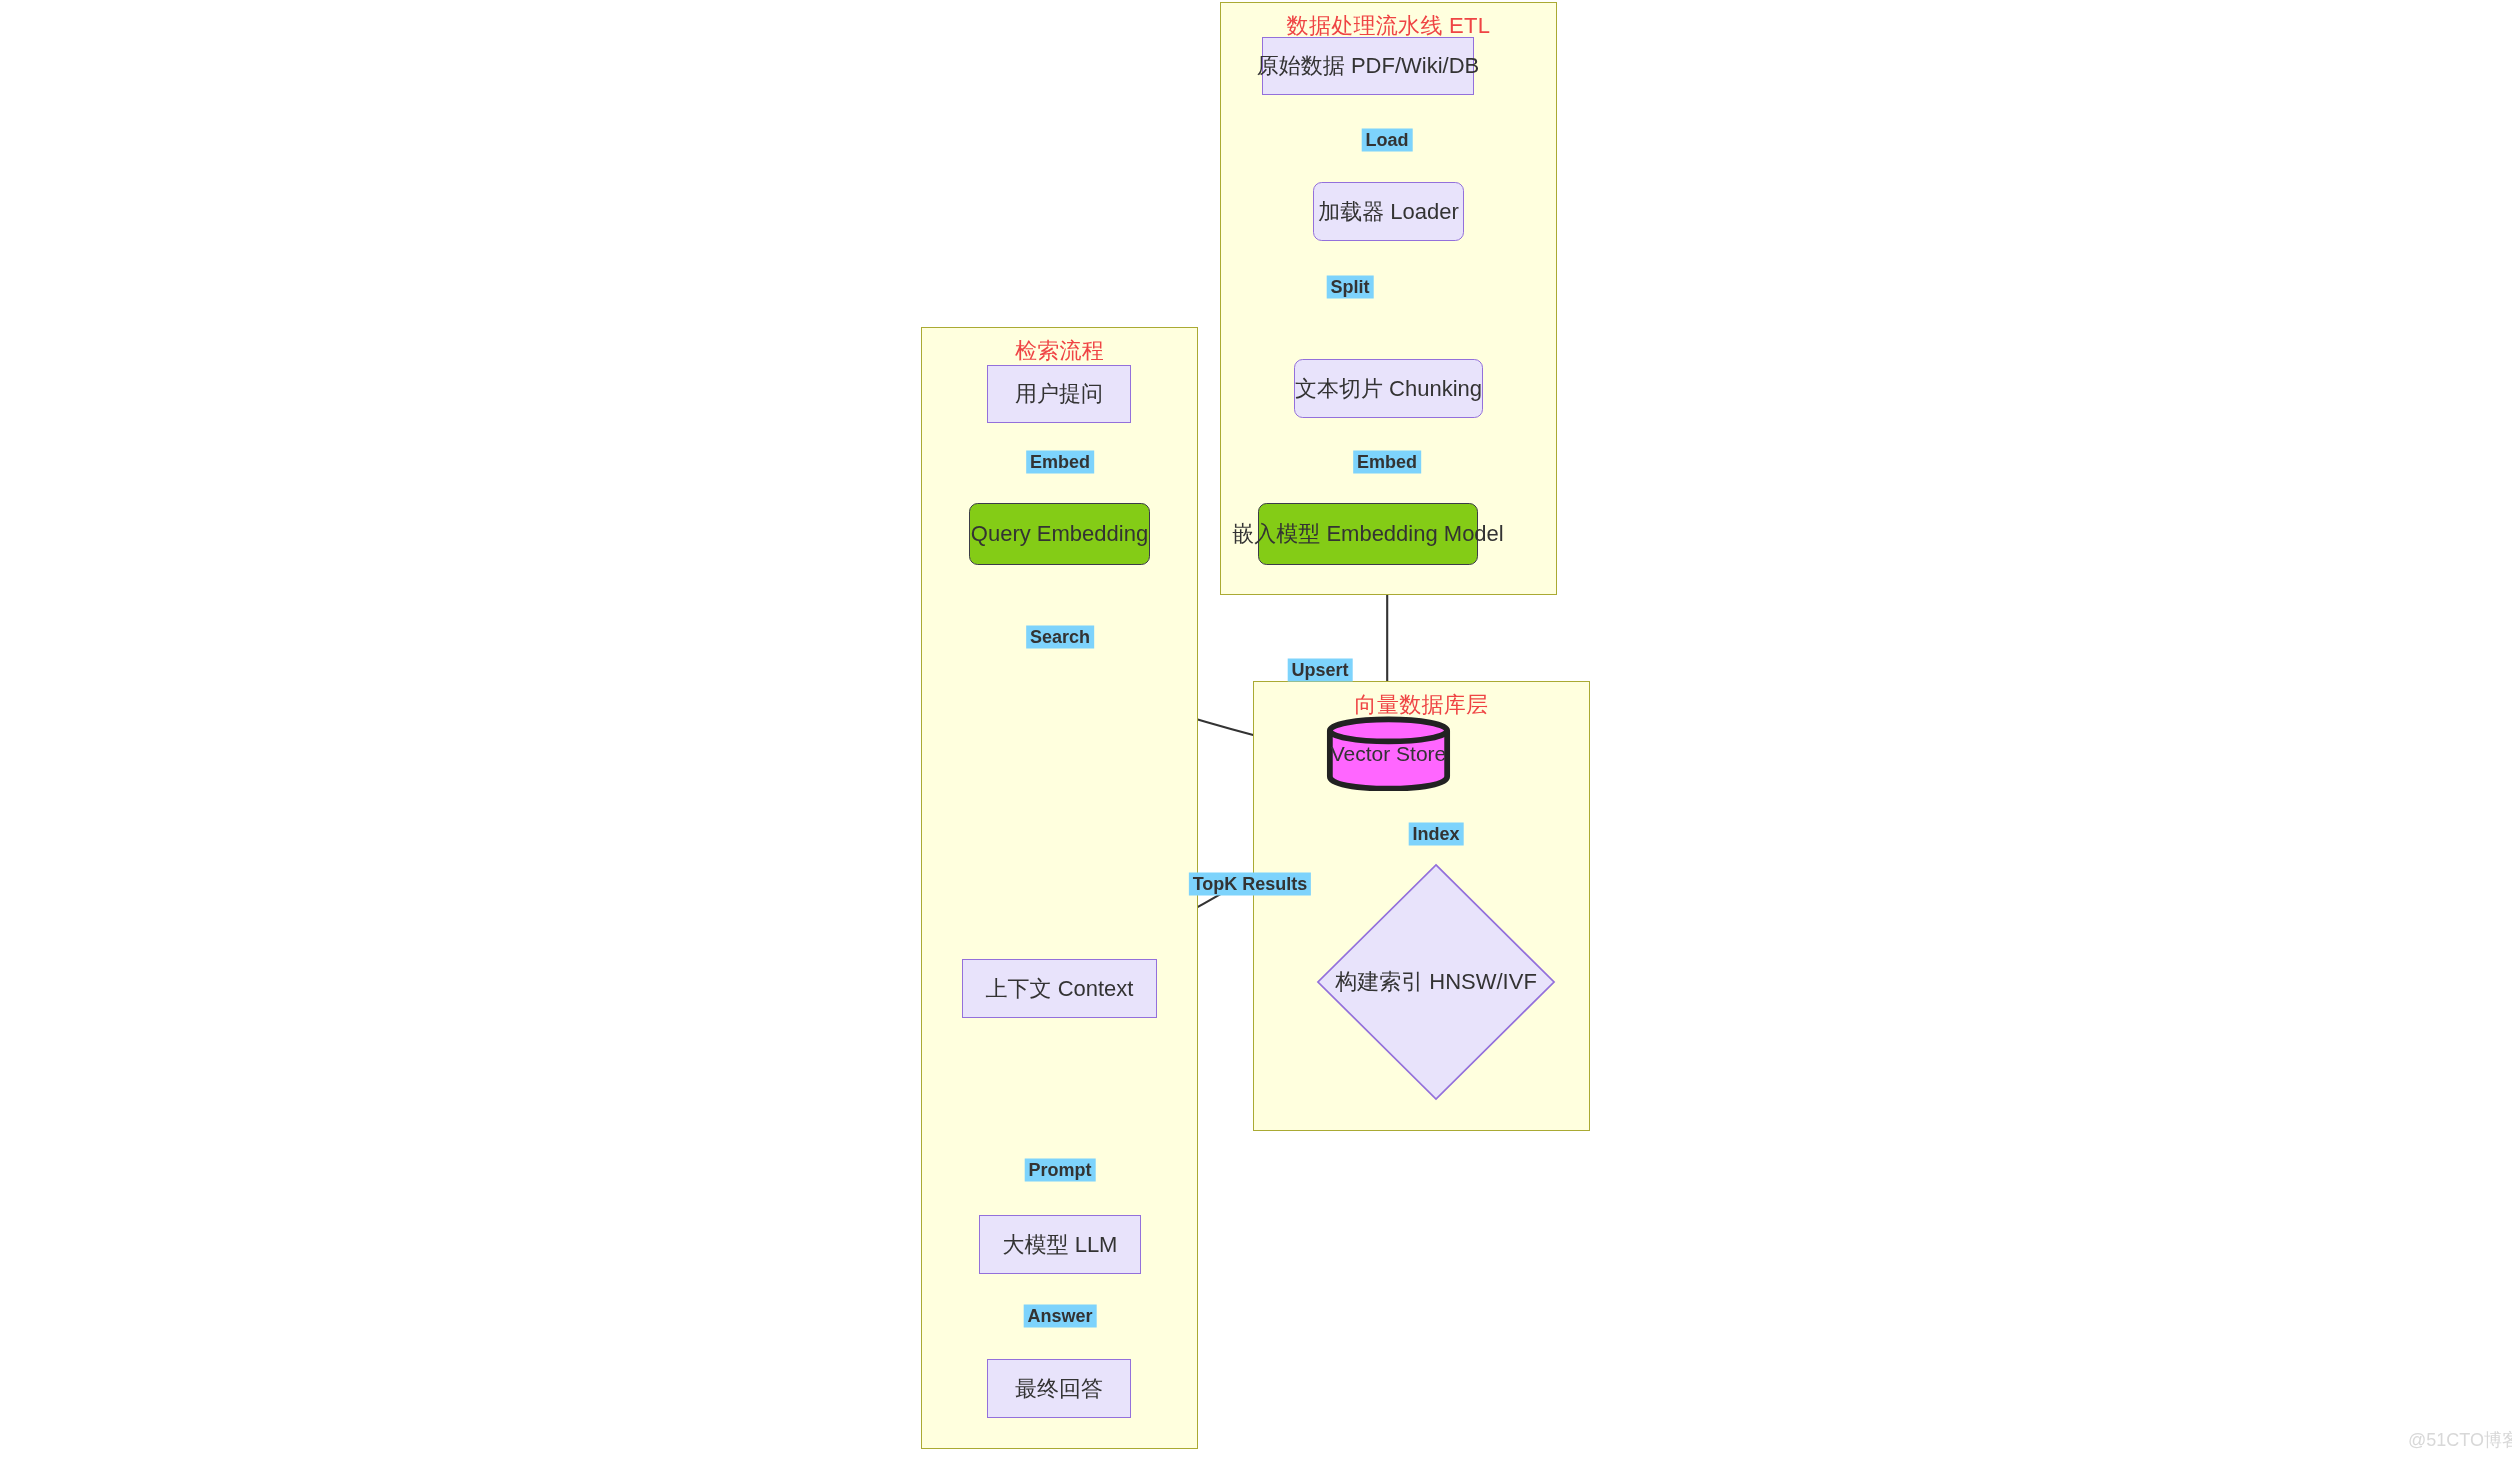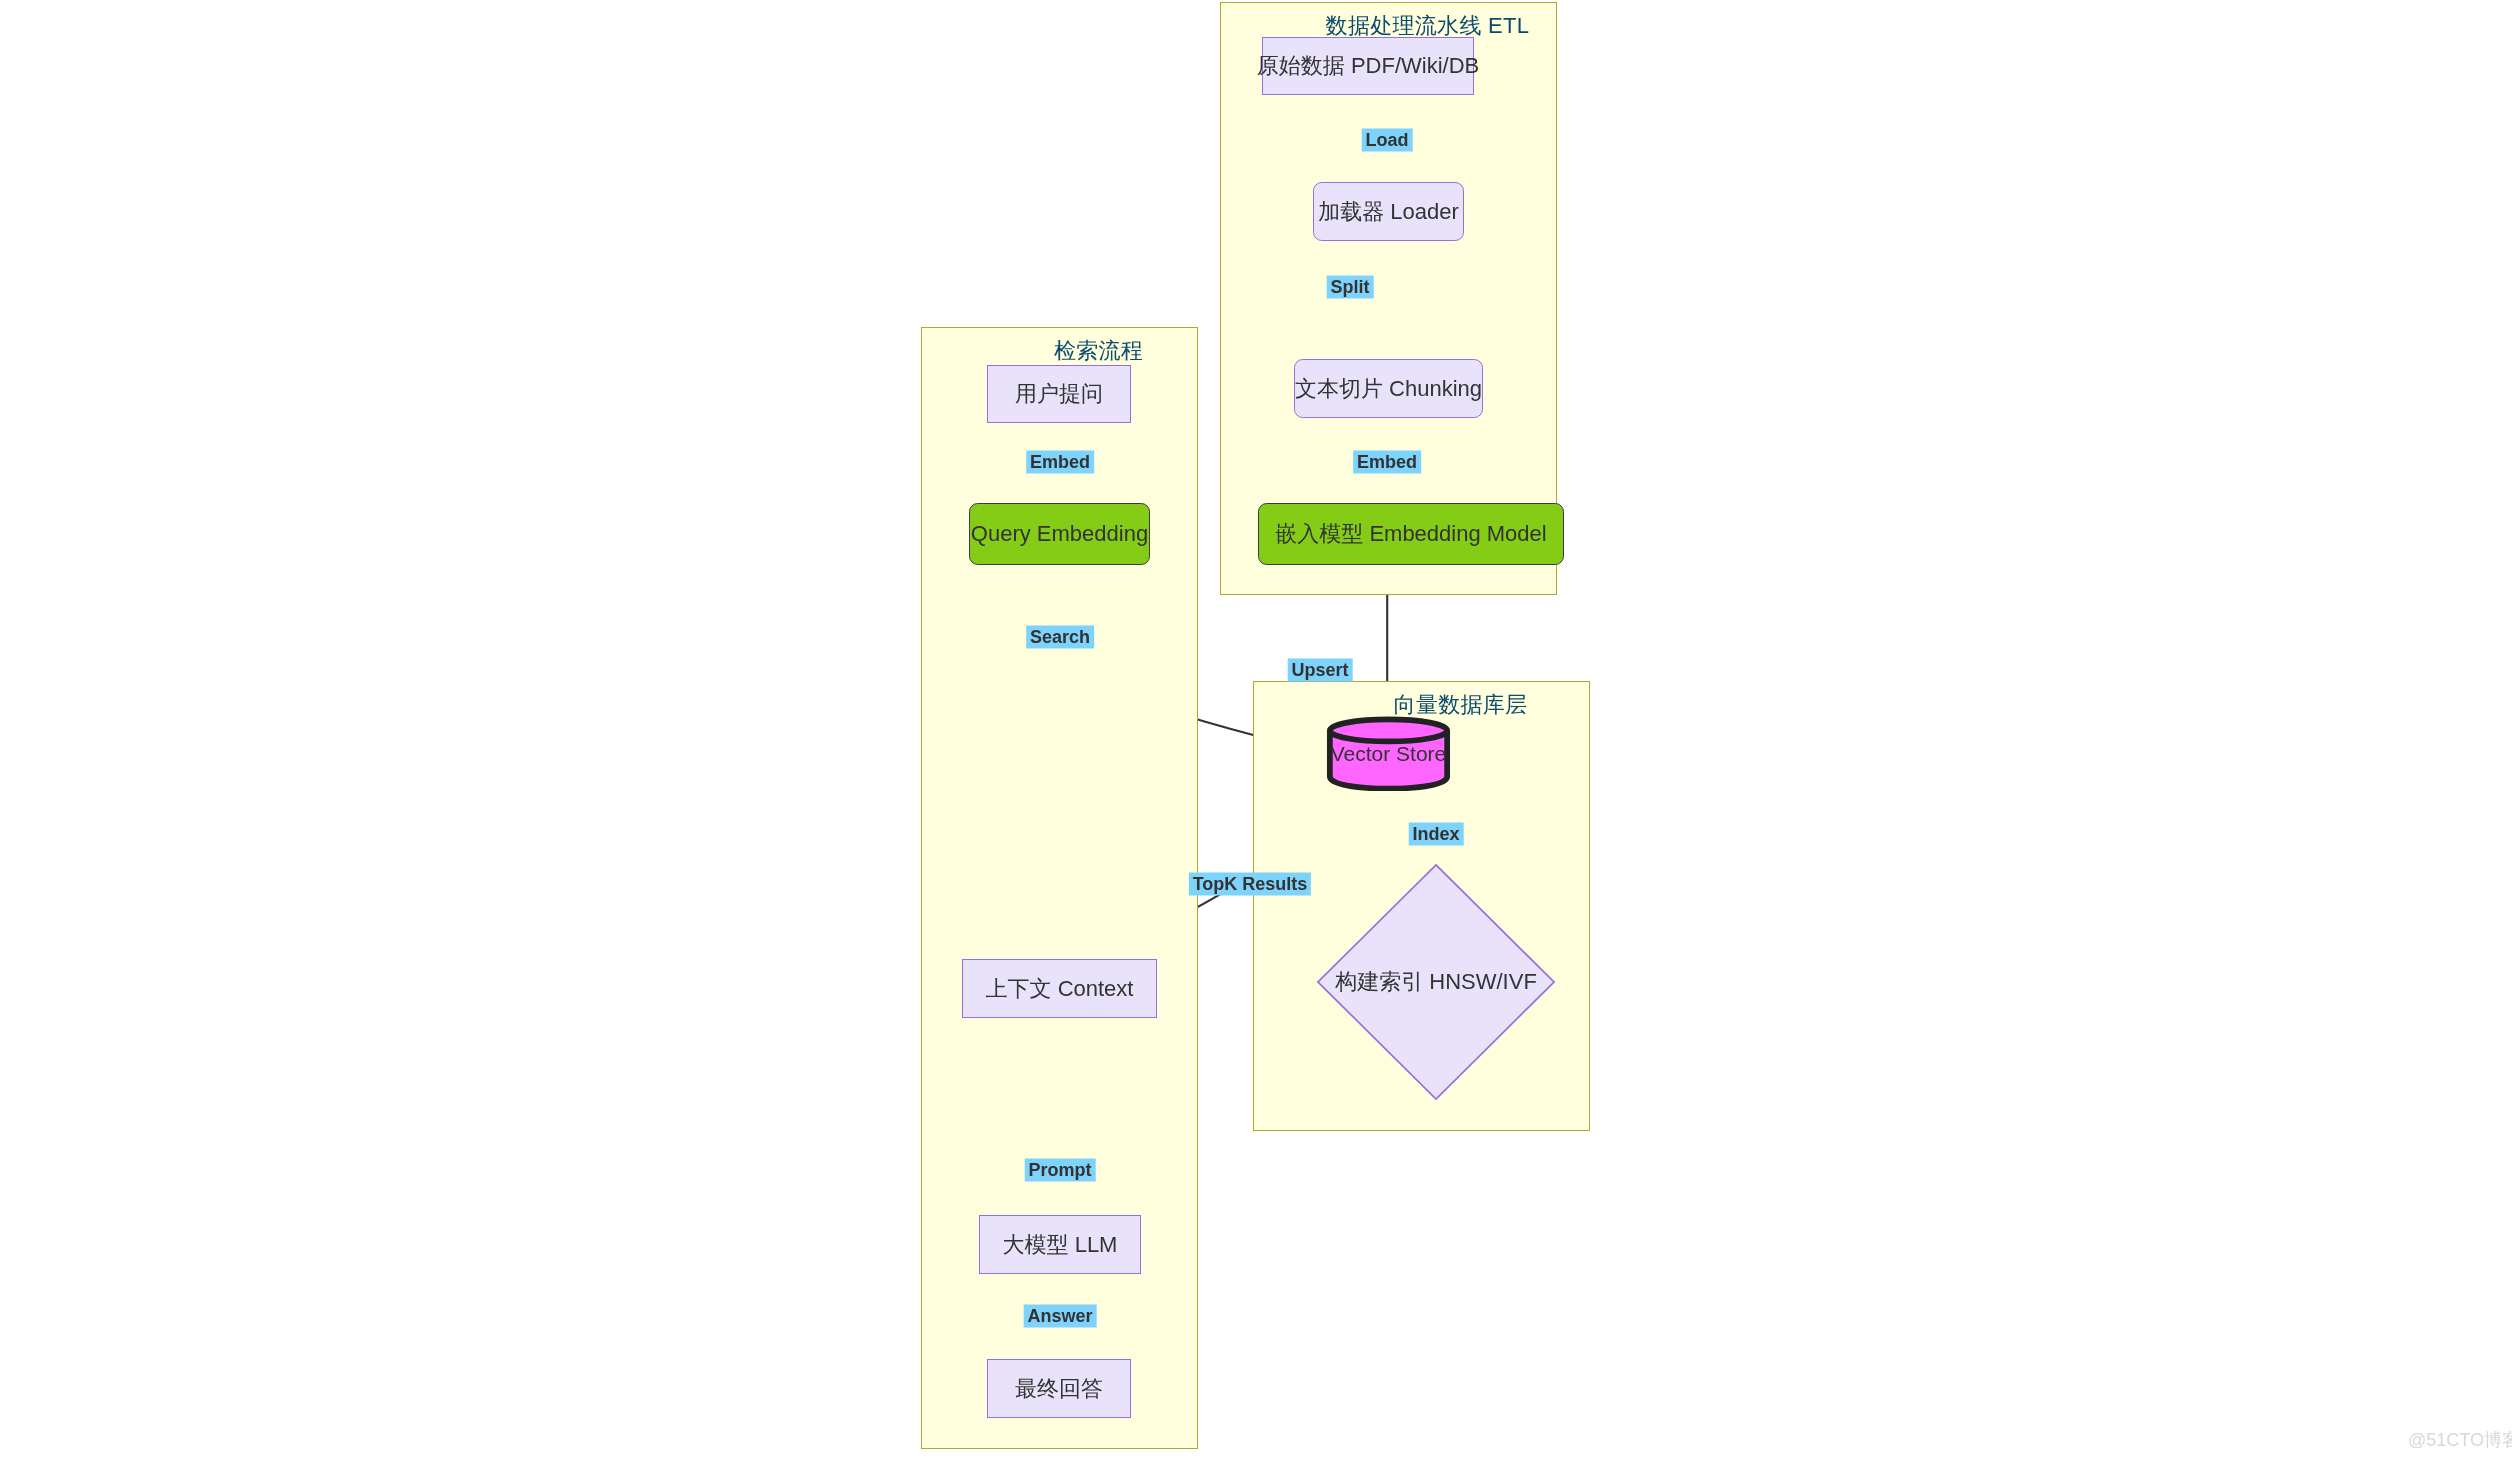--- a/index.html
+++ b/index.html
@@ -24,24 +24,23 @@
     border: 1.9px solid #aaaa33;
     box-sizing: border-box;
   }
   .cluster-title {
     position: absolute;
     top: 7.7px;
     left: 0;
     width: 100%;
     text-align: center;
     font-size: 22px;
-    color: #0c4a6e;
+    color: #ef4444;
     letter-spacing: 0.3px;
     white-space: nowrap;
-    padding-left: 39px;
   }
   
   .node {
     position: absolute;
     box-sizing: border-box;
     display: flex;
     align-items: center;
     justify-content: center;
     text-align: center;
     font-size: 22px;
@@ -168,21 +167,21 @@
   </div>
 
   <div class="node round" style="left:1313px; top:182px; width:151px; height:59px;align-items:center;">
     <span>加载器 Loader</span>
   </div>
 
   <div class="node round" style="left:1294px; top:359px; width:189px; height:59px;">
     <span>文本切片 Chunking</span>
   </div>
 
-  <div class="node emph" style="left:1258px; top:503px; width:306px; height:62px;">
+  <div class="node emph" style="left:1258px; top:503px; width:220px; height:62px;">
     <span>嵌入模型 Embedding Model</span>
   </div>
 
   <div class="node rect" style="left:987px; top:365px; width:144px; height:58px;">
     <span>用户提问</span>
   </div>
 
   <div class="node emph" style="left:969px; top:503px; width:181px; height:62px;">
     <span>Query Embedding</span>
   </div>

